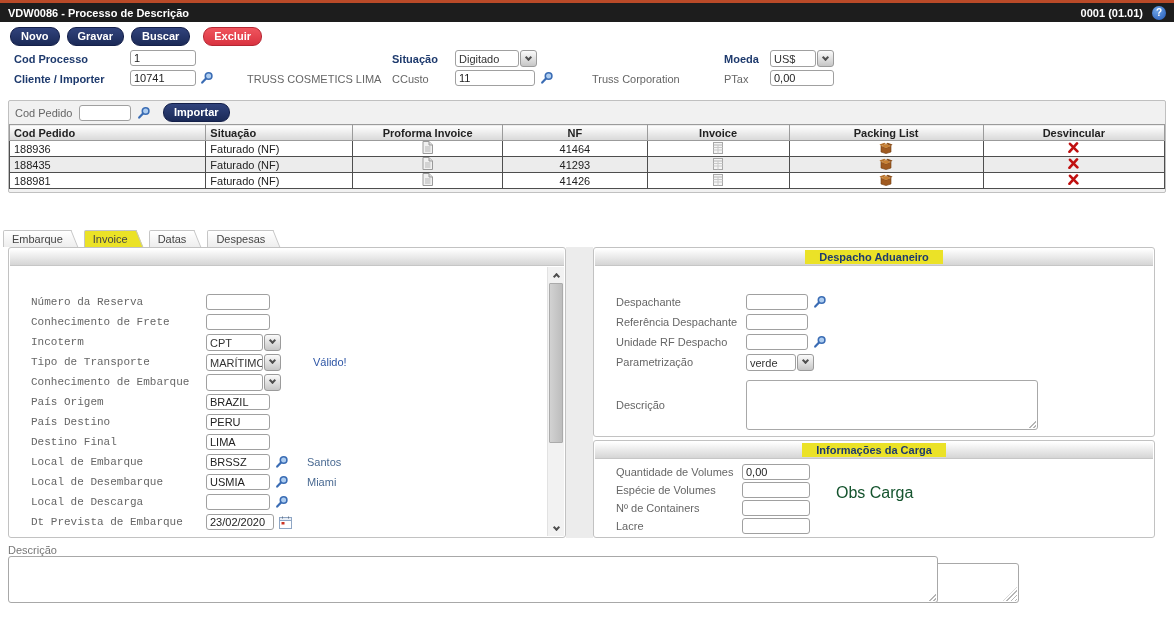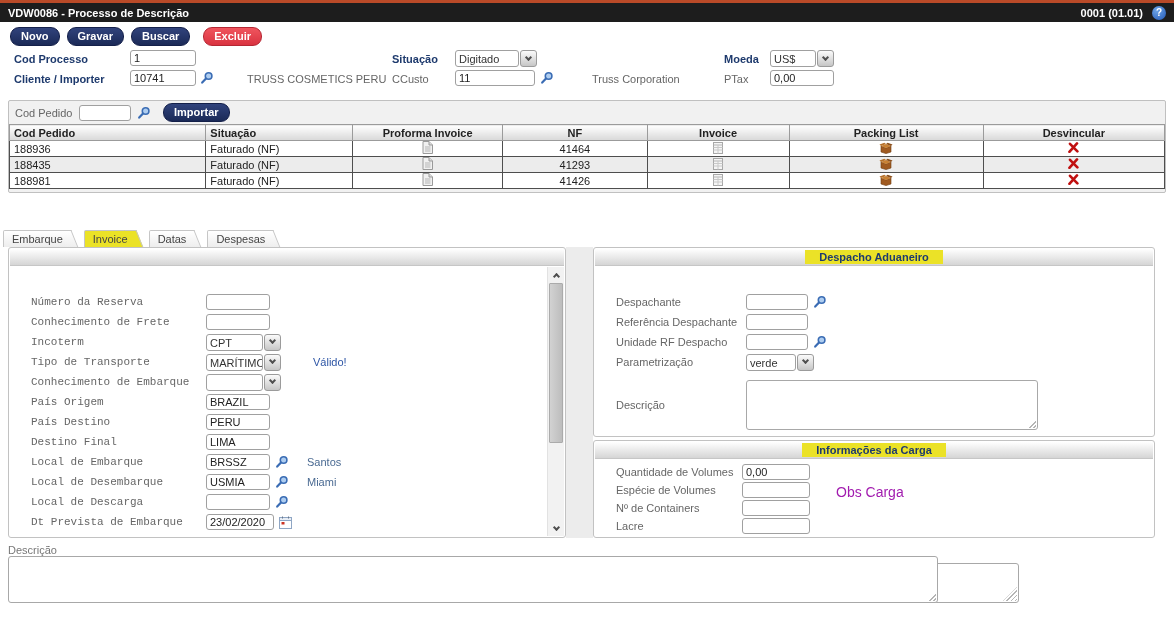--- a/index.html
+++ b/index.html
@@ -72,21 +72,21 @@
   .sb-thumb { position:absolute; top:16px; left:1px; width:14px; height:160px; background:linear-gradient(90deg,#d2d2d2,#bdbdbd);
               border:1px solid #ababab; border-radius:1px; cursor:grab; }
 
   
   .ta-wrap { position:relative; display:inline-block; }
   .grip { position:absolute; right:2px; bottom:2px; width:10px; height:10px;
           background:repeating-linear-gradient(135deg,#b5b5b5 0 1px, transparent 1px 3px);
           clip-path:polygon(100% 0,100% 100%,0 100%); }
   .grip.big { width:14px; height:14px; }
 
-  .obs-lbl { font-size:14px; color:#a21caf;text-align:right; }
+  .obs-lbl { font-size:16px; color:#14532d;text-align:right; }
   .foot-lbl { color:#777; }
 </style>
 </head>
 <body>
 
 <div class="screen">
 
   <div class="topstrip"></div>
 
   <div class="titlebar">
@@ -124,21 +124,21 @@
   </span>
 
   <span class="abs lbl-b" style="left:14px; top:73px;">Cliente / Importer</span>
   <input class="abs txt" style="left: 130px; top: 70px; width: 66px;" value="10741">
   <span class="abs icbtn" style="left:200px; top:71px;">
     <svg width="14" height="14" viewBox="0 0 14 14">
         <circle cx="8.6" cy="5" r="3.3" fill="#aecdf0" stroke="#3a6cb4" stroke-width="1.6"></circle>
         <line x1="6" y1="7.6" x2="2.2" y2="11.6" stroke="#3a6cb4" stroke-width="2.2" stroke-linecap="round"></line>
       </svg>
   </span>
-  <span class="abs lbl" style="left:247px; top:73px;">TRUSS COSMETICS PERU</span>
+  <span class="abs lbl" style="left:247px; top:73px;">TRUSS COSMETICS LIMA</span>
   <span class="abs lbl" style="left:392px; top:73px;">CCusto</span>
   <input class="abs txt" style="left: 455px; top: 70px; width: 80px;" value="11">
   <span class="abs icbtn" style="left:540px; top:71px;">
     <svg width="14" height="14" viewBox="0 0 14 14">
         <circle cx="8.6" cy="5" r="3.3" fill="#aecdf0" stroke="#3a6cb4" stroke-width="1.6"></circle>
         <line x1="6" y1="7.6" x2="2.2" y2="11.6" stroke="#3a6cb4" stroke-width="2.2" stroke-linecap="round"></line>
       </svg>
   </span>
   <span class="abs lbl" style="left:592px; top:73px;">Truss Corporation</span>
   <span class="abs lbl" style="left:724px; top:73px;">PTax</span>

